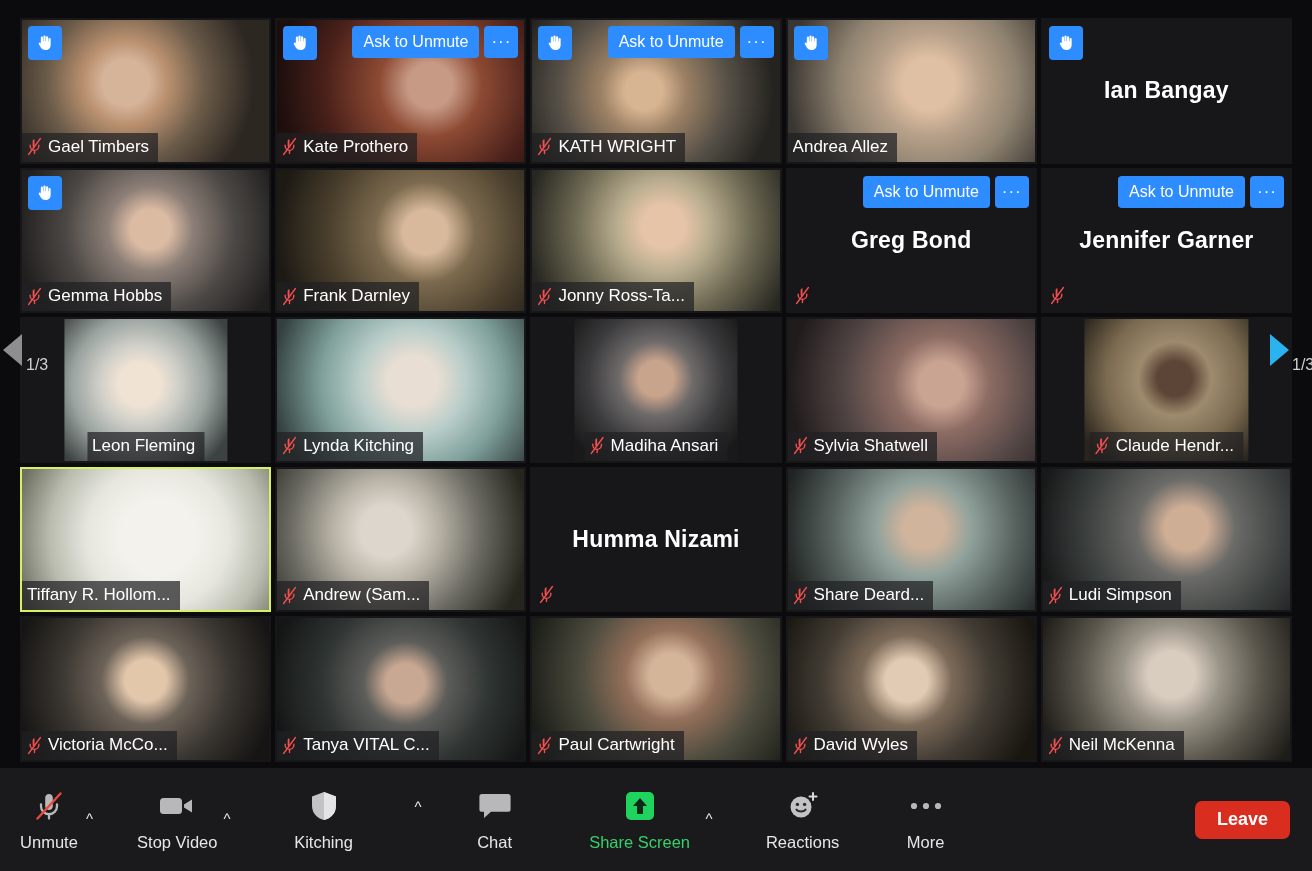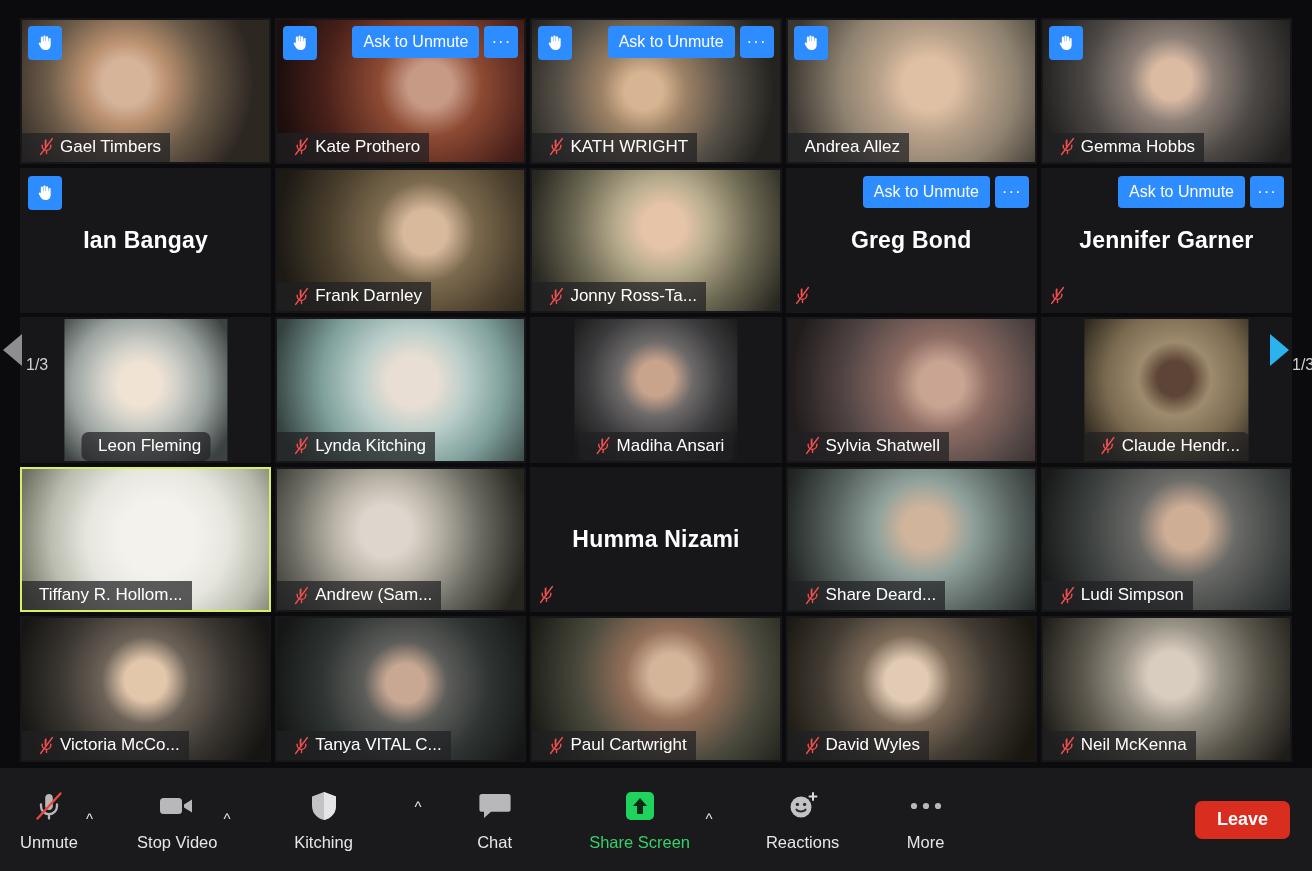--- a/index.html
+++ b/index.html
@@ -66,28 +66,28 @@
   .sc19 { background: radial-gradient(circle at 56% 40%, #d4b59a 0 13%, #94705a 28%, #4c4b3e 55%, #1a1c17 90%); }
   .sc20 { background: radial-gradient(circle at 48% 44%, #e2cbb4 0 14%, #7c6a58 30%, #413b33 56%, #18160f 90%); }
   .sc21 { background: radial-gradient(circle at 52% 40%, #d9cdbf 0 15%, #9a9488 32%, #5a564c 58%, #1e1c18 90%); }
 
   
   .namebar {
     position: absolute;
     left: 0; bottom: 0;
     max-width: 100%;
     display: flex; align-items: center; gap: 6px;
-    padding: 3px 9px 4px 17px;
+    padding: 3px 9px 4px 5px;
     background: rgba(32,32,34,0.72);
     color: #ffffff;
     font-size: 17px;
     line-height: 22px;
     white-space: nowrap;
   }
-  .namebar.on-inset { left: 50%; transform: translateX(-50%); border-radius: 7px; }
+  .namebar.on-inset { left: 50%; transform: translateX(-50%); }
   .namebar .nm { overflow: hidden; text-overflow: ellipsis; }
 
   
   .bigname {
     position: absolute; inset: 0;
     display: flex; align-items: center; justify-content: center;
     color: #ffffff;
     font-size: 23px;
     font-weight: bold;
     letter-spacing: .2px;
@@ -257,45 +257,45 @@
         <div class="hand">
           <svg viewBox="0 0 24 24">
             <path d="M7 11V5.6a1.3 1.3 0 0 1 2.6 0V10h.5V4.3a1.3 1.3 0 1 1 2.6 0V10h.5V5.1a1.3 1.3 0 1 1 2.6 0V10h.5V7.2a1.25 1.25 0 1 1 2.5 0v7.1c0 3.5-2.6 6.2-6.2 6.2-3 0-4.6-1.2-6-3.6l-2-3.6a1.3 1.3 0 0 1 2-1.6L7 13z" fill="#ffffff"></path>
           </svg>
         </div>
         <div class="namebar">
           <span class="nm">Andrea Allez</span>
         </div>
       </div>
       <div class="tile">
+        <div class="hand">
+          <svg viewBox="0 0 24 24">
+            <path d="M7 11V5.6a1.3 1.3 0 0 1 2.6 0V10h.5V4.3a1.3 1.3 0 1 1 2.6 0V10h.5V5.1a1.3 1.3 0 1 1 2.6 0V10h.5V7.2a1.25 1.25 0 1 1 2.5 0v7.1c0 3.5-2.6 6.2-6.2 6.2-3 0-4.6-1.2-6-3.6l-2-3.6a1.3 1.3 0 0 1 2-1.6L7 13z" fill="#ffffff"></path>
+          </svg>
+        </div>
+        <div class="bigname">Ian Bangay</div>
+      </div>
+      <div class="tile">
         <div class="vid sc5"></div>
         <div class="hand">
           <svg viewBox="0 0 24 24">
             <path d="M7 11V5.6a1.3 1.3 0 0 1 2.6 0V10h.5V4.3a1.3 1.3 0 1 1 2.6 0V10h.5V5.1a1.3 1.3 0 1 1 2.6 0V10h.5V7.2a1.25 1.25 0 1 1 2.5 0v7.1c0 3.5-2.6 6.2-6.2 6.2-3 0-4.6-1.2-6-3.6l-2-3.6a1.3 1.3 0 0 1 2-1.6L7 13z" fill="#ffffff"></path>
           </svg>
         </div>
         <div class="namebar">
           <span style="display: flex;">
             <svg class="mic-muted" viewBox="0 0 16 20">
               <path d="M8 2.2c-1.1 0-2 .9-2 2v5c0 1.1.9 2 2 2s2--0.9 2-2v-5c0-1.1-.9-2-2-2z" fill="#f24f4f"></path>
               <path d="M3.4 8.6v.9a4.6 4.6 0 0 0 9.2 0v-.9" fill="none" stroke="#f24f4f" stroke-width="1.5" stroke-linecap="round"></path>
               <line x1="8" y1="14.1" x2="8" y2="17.4" stroke="#f24f4f" stroke-width="1.5" stroke-linecap="round"></line>
               <line x1="1.8" y1="18.4" x2="14.2" y2="1.6" stroke="#f24f4f" stroke-width="1.7" stroke-linecap="round"></line>
             </svg>
           </span>
           <span class="nm">Gemma Hobbs</span>
         </div>
-      </div>
-      <div class="tile">
-        <div class="hand">
-          <svg viewBox="0 0 24 24">
-            <path d="M7 11V5.6a1.3 1.3 0 0 1 2.6 0V10h.5V4.3a1.3 1.3 0 1 1 2.6 0V10h.5V5.1a1.3 1.3 0 1 1 2.6 0V10h.5V7.2a1.25 1.25 0 1 1 2.5 0v7.1c0 3.5-2.6 6.2-6.2 6.2-3 0-4.6-1.2-6-3.6l-2-3.6a1.3 1.3 0 0 1 2-1.6L7 13z" fill="#ffffff"></path>
-          </svg>
-        </div>
-        <div class="bigname">Ian Bangay</div>
       </div>
       <div class="tile">
         <div class="vid sc6"></div>
         <div class="namebar">
           <span style="display: flex;">
             <svg class="mic-muted" viewBox="0 0 16 20">
               <path d="M8 2.2c-1.1 0-2 .9-2 2v5c0 1.1.9 2 2 2s2--0.9 2-2v-5c0-1.1-.9-2-2-2z" fill="#f24f4f"></path>
               <path d="M3.4 8.6v.9a4.6 4.6 0 0 0 9.2 0v-.9" fill="none" stroke="#f24f4f" stroke-width="1.5" stroke-linecap="round"></path>
               <line x1="8" y1="14.1" x2="8" y2="17.4" stroke="#f24f4f" stroke-width="1.5" stroke-linecap="round"></line>
               <line x1="1.8" y1="18.4" x2="14.2" y2="1.6" stroke="#f24f4f" stroke-width="1.7" stroke-linecap="round"></line>

